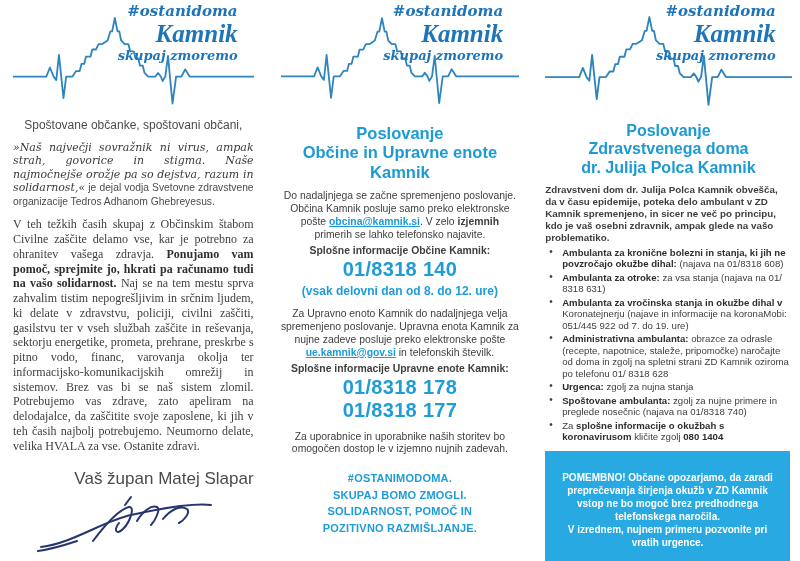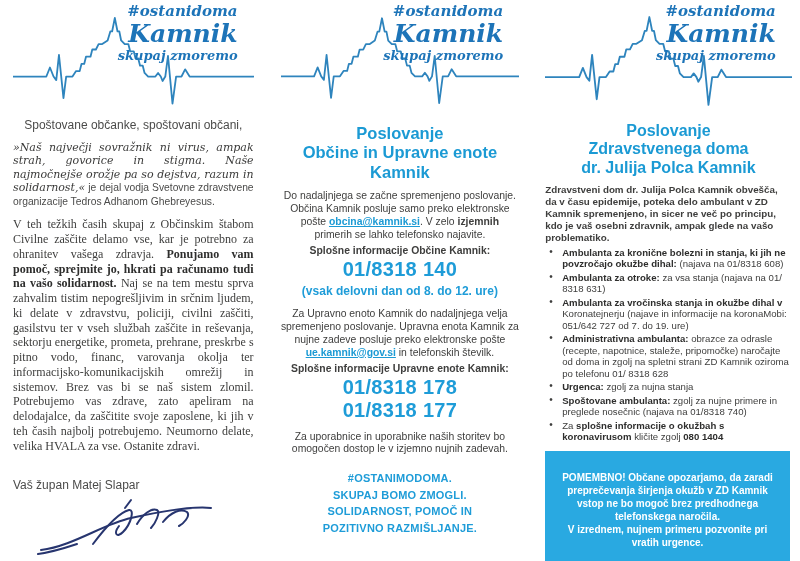--- a/index.html
+++ b/index.html
@@ -12,32 +12,32 @@
   .col{flex:0 0 266.6px;width:266.6px;box-sizing:border-box;position:relative;}
 
   
   .brand-header{position:relative;height:108px;}
   .brand-header svg{position:absolute;left:0;top:0;width:100%;height:100%;}
   .brand-text{
     position:absolute;top:4px;right:16px;text-align:right;line-height:1;
     color:#1d74b8;font-family:"DejaVu Serif",serif;font-style:italic;font-weight:bold;
   }
   .brand-hashtag{font-size:15px;}
-  .brand-name{font-size:25px;margin-top:2px;}
+  .brand-name{font-size:25px;margin-top:2px;font-family:Liberation Serif, serif;}
   .brand-tagline{font-size:13px;margin-top:3px;}
 
   
   .col-left{padding:0 13px;}
   .salutation{font-size:12px;text-align:center;margin:10px 0 9px;color:#4b4b4a;}
   .quote{margin:0 0 9px;font-size:11px;line-height:1.22;text-align:justify;}
   .quote .q{font-family:"DejaVu Serif",serif;font-style:italic;font-weight:normal;color:#3a3a39;}
   .quote .attr{font-size:10.3px;color:#4b4b4a;}
   .body-par{font-size:12px;line-height:1.23;text-align:justify;margin:0;font-family:Liberation Serif, serif;}
   .body-par b{color:#2e2e2d;}
-  .signoff{font-size:12px;text-align:left;margin:25px 0 2px;color:#4b4b4a;}
+  .signoff{font-size:17px;text-align:right;margin:16px 0 2px;color:#4b4b4a;}
   .signature{display:block;margin:0 auto;}
 
   
   .col-mid{padding:0 14px;text-align:center;}
   .mid-title{margin:16px 0 8px;font-size:16.5px;line-height:1.18;font-weight:bold;color:#1b9ad4;}
   .mid-par{font-size:10.4px;line-height:1.24;margin:0 0 3px;}
   .info-label{font-size:10.4px;font-weight:bold;margin:2px 0 2px;}
   .email{color:#1b9ad4;font-weight:bold;text-decoration:underline;}
   .phone{font-size:20px;font-weight:bold;color:#1e9cd8;line-height:1.15;letter-spacing:.3px;}
   .phone-note{font-size:12px;font-weight:bold;color:#1e9cd8;margin:3px 0 10px;}
@@ -141,21 +141,21 @@
       <div class="brand-hashtag">#ostanidoma</div>
       <div class="brand-name">Kamnik</div>
       <div class="brand-tagline">skupaj zmoremo</div>
     </div>
   </div>
   <h2 class="right-title"><span>Poslovanje</span><br><span>Zdravstvenega doma</span><br><span>dr. Julija Polca Kamnik</span></h2>
   <p class="intro">Zdravstveni dom dr. Julija Polca Kamnik obvešča, da v času epidemije, poteka delo ambulant v ZD Kamnik spremenjeno, in sicer ne več po principu, kdo je vaš osebni zdravnik, ampak glede na vašo problematiko.</p>
   <ul class="amb-list">
     <li><span class="dot">•</span><span></span><b>Ambulanta za kronične bolezni in stanja, ki jih ne povzročajo okužbe dihal:</b><span> (najava na 01/8318 608)</span><b></b></li>
     <li><span class="dot">•</span><span></span><b>Ambulanta za otroke:</b><span> za vsa stanja (najava na 01/ 8318 631)</span><b></b></li>
-    <li><span class="dot">•</span><span></span><b>Ambulanta za vročinska stanja in okužbe dihal v</b><span> Koronatejnerju (najave in informacije na koronaMobi: 051/642 727 od 7. do 19. ure)</span><b></b></li>
+    <li><span class="dot">•</span><span></span><b>Ambulanta za vročinska stanja in okužbe dihal v</b><span> Koronatejnerju (najave in informacije na koronaMobi: 051/445 922 od 7. do 19. ure)</span><b></b></li>
     <li><span class="dot">•</span><span></span><b>Administrativna ambulanta:</b><span> obrazce za odrasle (recepte, napotnice, staleže, pripomočke) naročajte od doma in zgolj na spletni strani ZD Kamnik oziroma po telefonu 01/ 8318 628</span><b></b></li>
     <li><span class="dot">•</span><span></span><b>Urgenca:</b><span> zgolj za nujna stanja</span><b></b></li>
     <li><span class="dot">•</span><span></span><b>Spoštovane ambulanta:</b><span> zgolj za nujne primere in preglede nosečnic (najava na 01/8318 740)</span><b></b></li>
     <li><span class="dot">•</span><span>Za </span><b>splošne informacije o okužbah s koronavirusom</b><span> kličite zgolj </span><b>080 1404</b></li>
   </ul>
   <div class="alert-box">
     <p>POMEMBNO! Občane opozarjamo, da zaradi preprečevanja širjenja okužb v ZD Kamnik vstop ne bo mogoč brez predhodnega telefonskega naročila.</p>
     <p>V izrednem, nujnem primeru pozvonite pri vratih urgence.</p>
   </div>
   <p class="right-footer"><span>S ponedeljkom, 16. marcem dalje, je zaprta lekarna</span><br><br></p>

